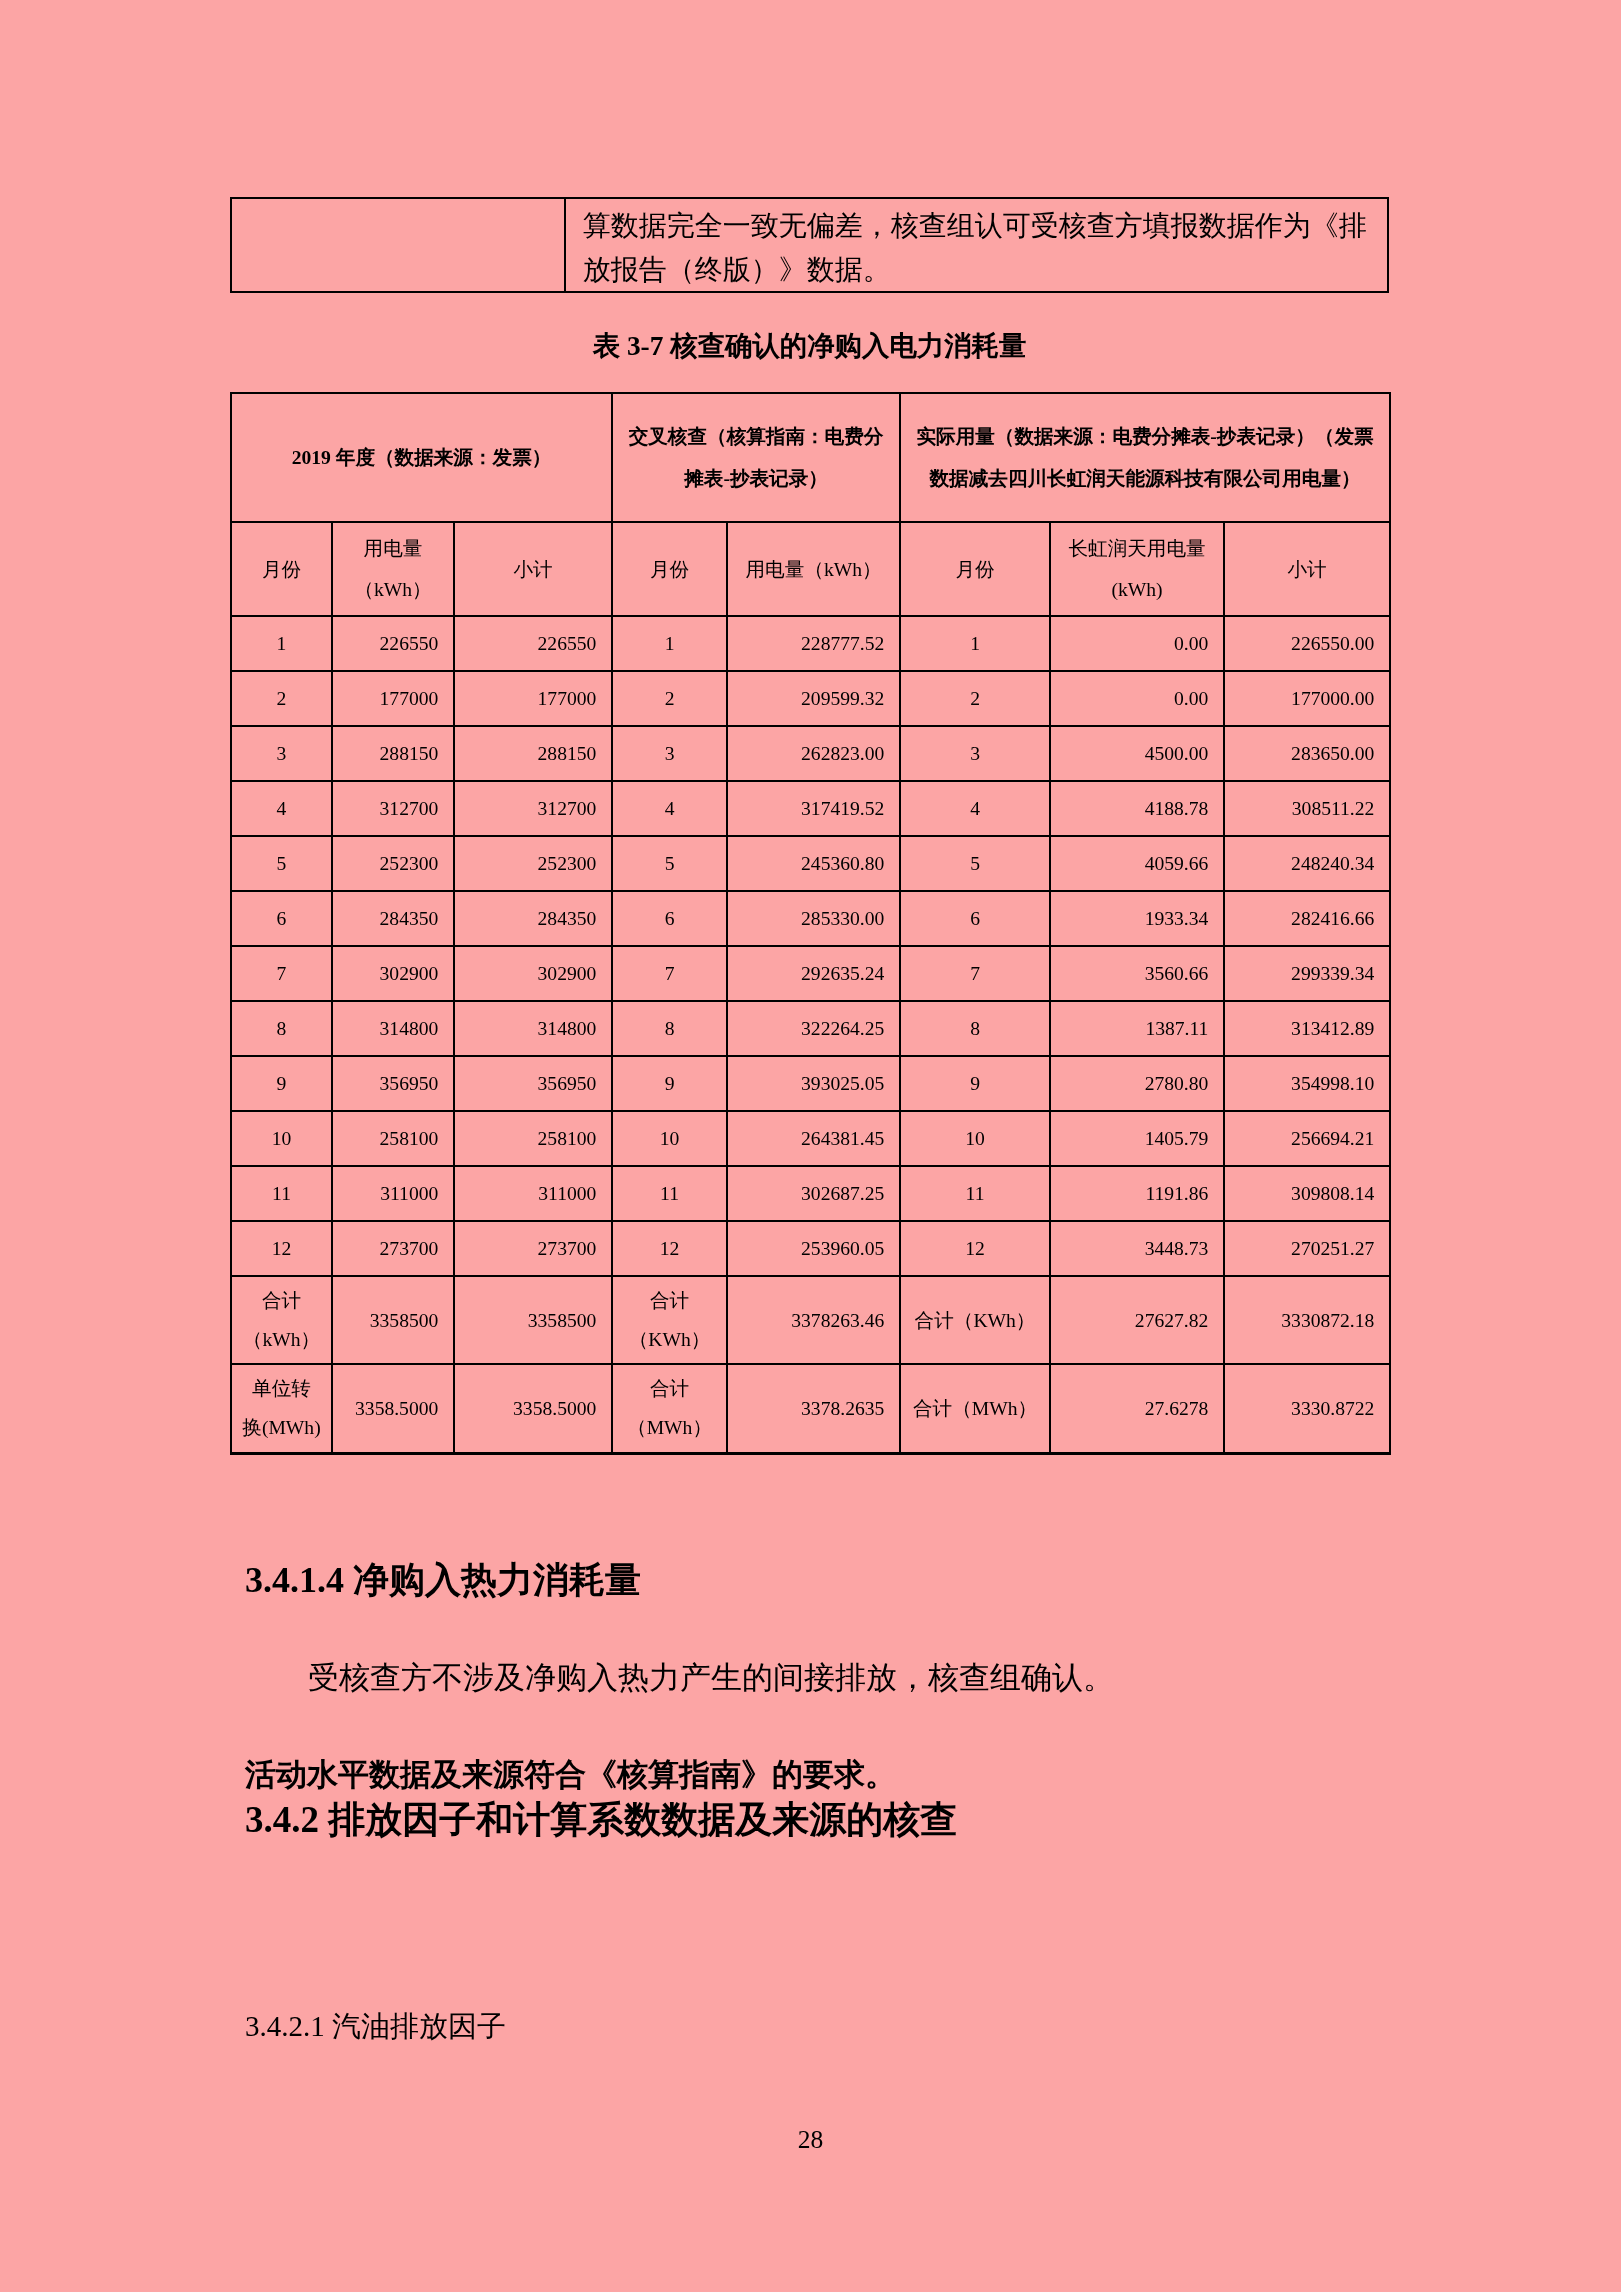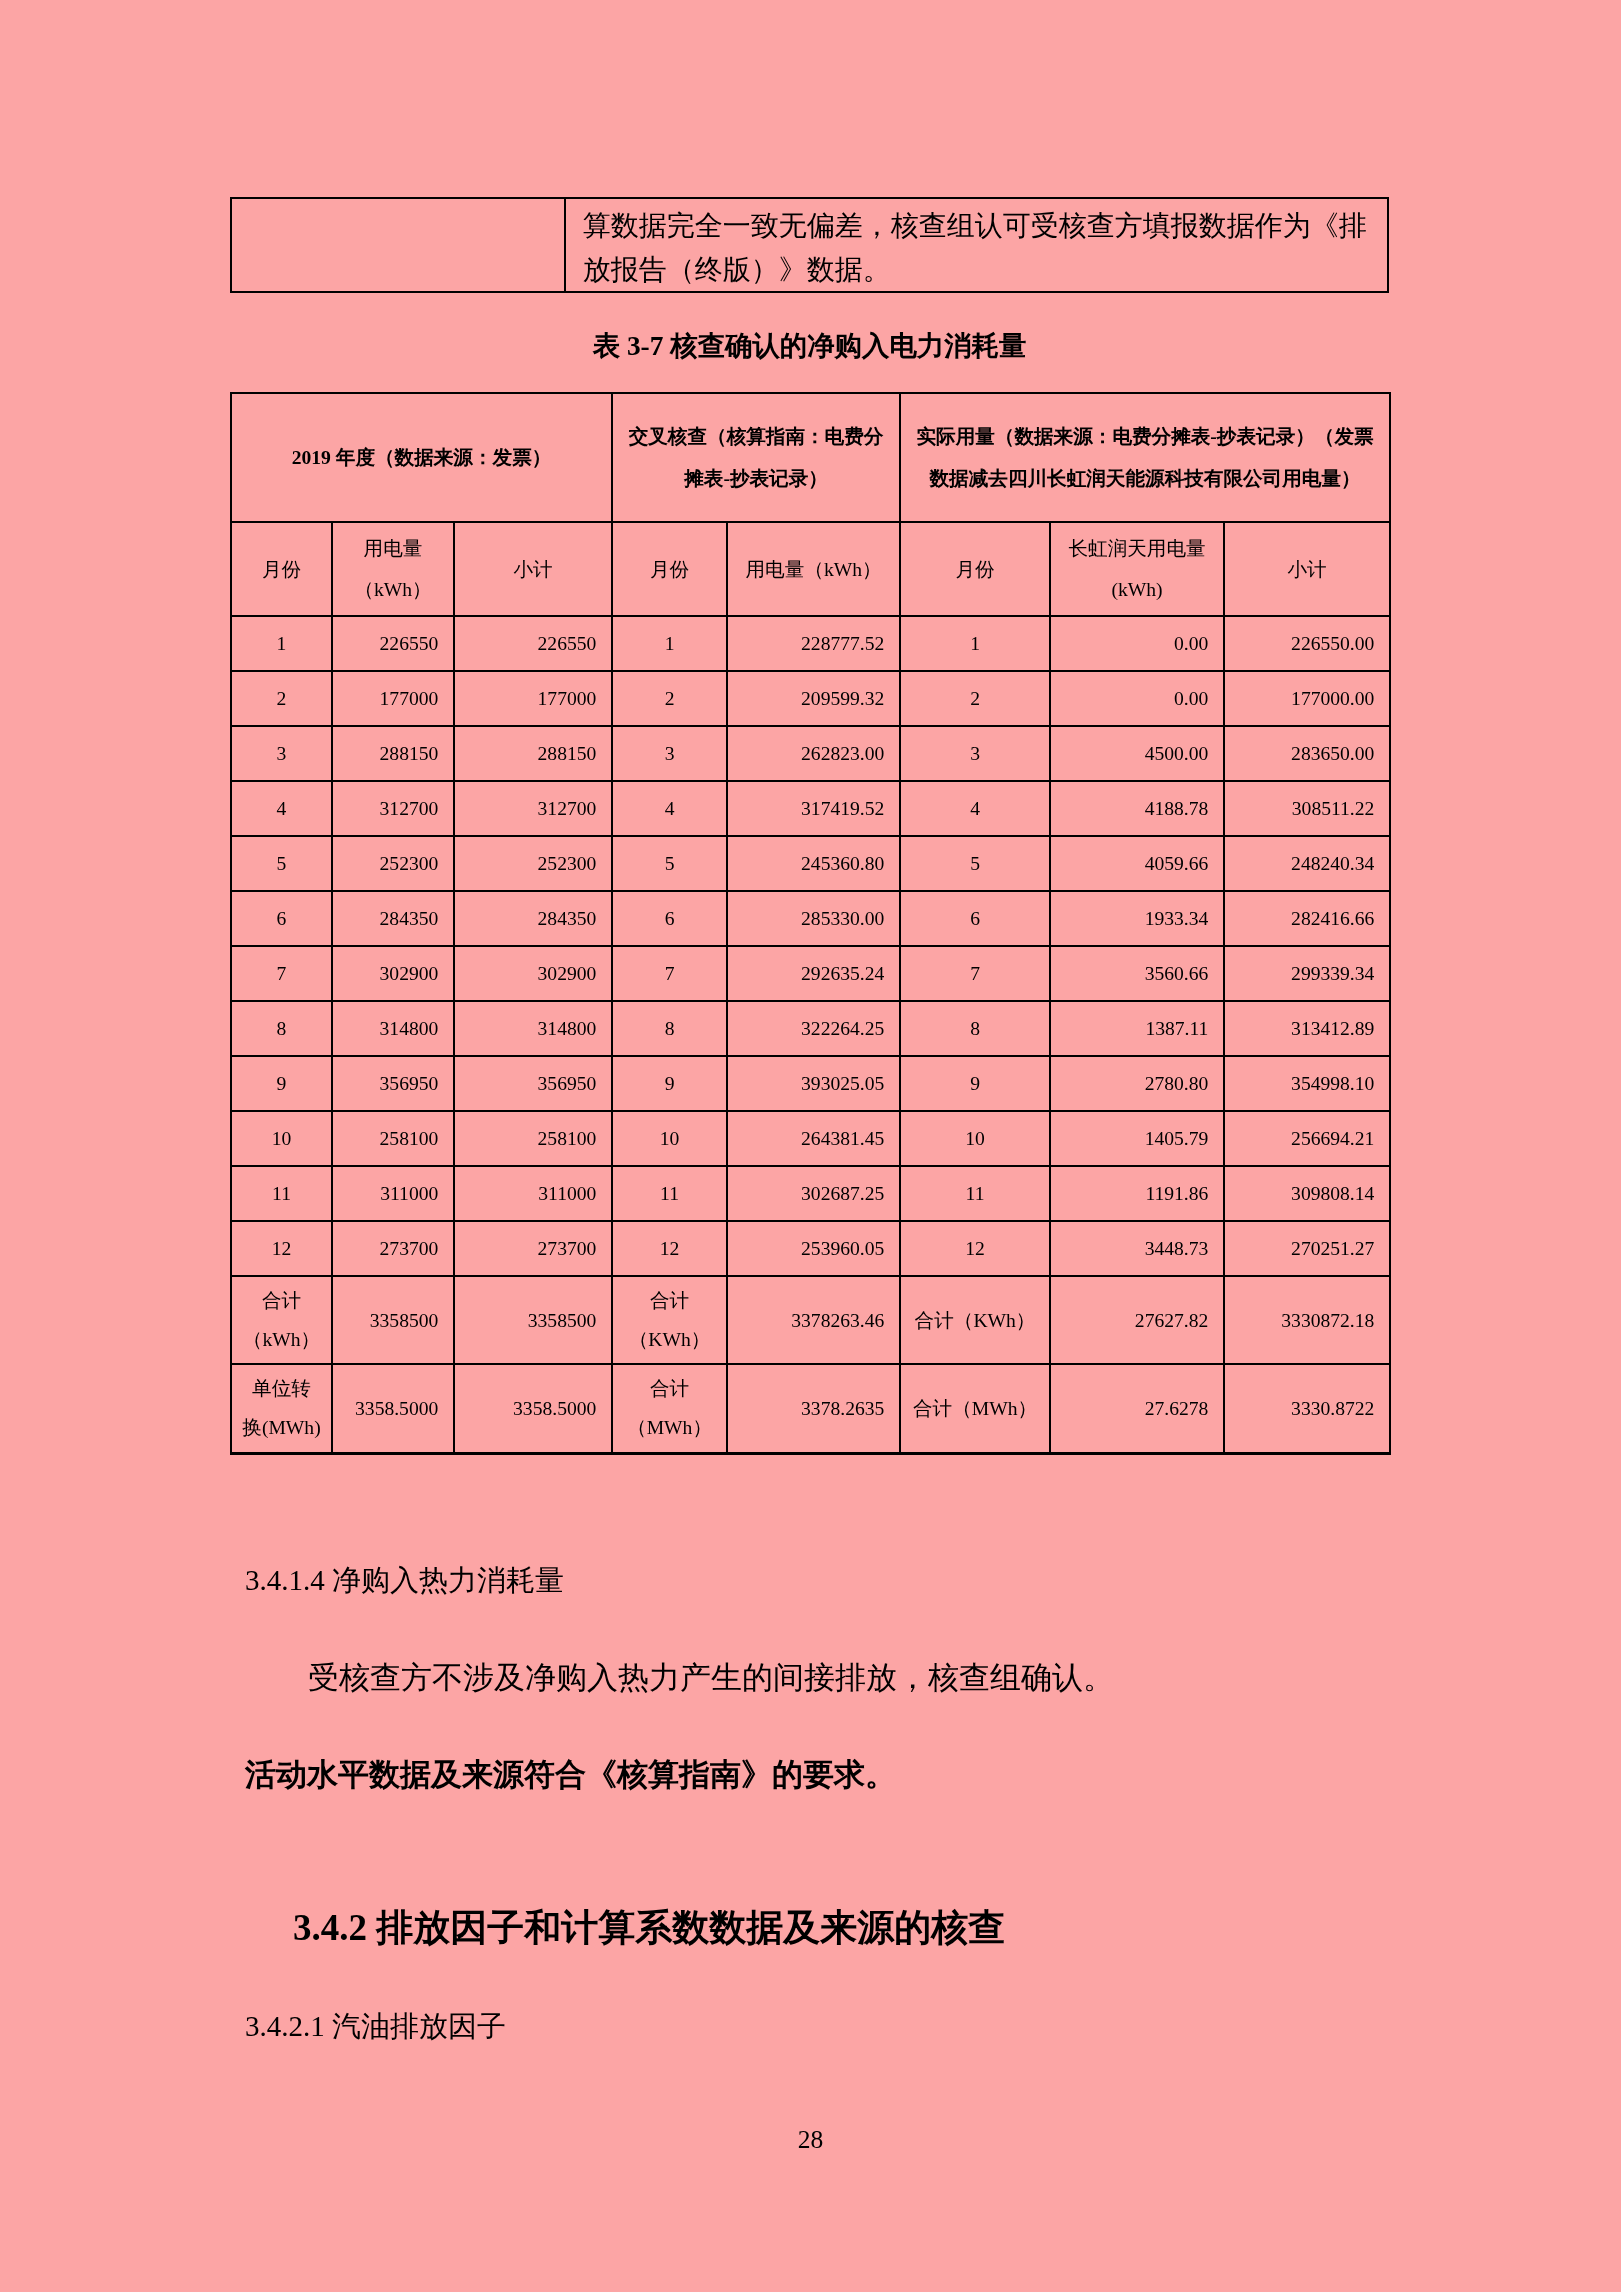--- a/index.html
+++ b/index.html
@@ -35,25 +35,25 @@
   }
   #maintable td.bl{border-left-width:2.9px;}
   #maintable tr.sec td{font-weight:bold;text-align:center;line-height:42px;padding:0 5.9px;}
   #maintable tr.colh td{text-align:center;line-height:41px;white-space:pre-line;padding:0 3.9px;}
   #maintable td.cc{text-align:center;}
   #maintable td.cn{text-align:right;padding-right:14.7px;}
   #maintable tr.tot td{line-height:39px;}
   #maintable td.lbl{text-align:center;white-space:pre-line;}
   
   .abs{position:absolute;left:245px;}
-  #h414{top:1559px;font-size:29px;font-weight:normal;line-height:43px;}
+  #h414{top:1559px;font-size:36px;font-weight:bold;line-height:43px;}
   #p1{top:1647px;font-size:31px;line-height:61px;text-indent:63px;width:1147px;}
   #p2{top:1744px;font-size:31px;font-weight:bold;line-height:61px;width:1147px;}
   #p2 .ind{text-indent:63px;}
-  #h342{top:1900px;font-size:37px;font-weight:bold;line-height:55px;margin-left:48px;}
+  #h342{top:1792px;font-size:37px;font-weight:bold;line-height:55px;}
   #h3421{top:1988px;font-size:29px;font-weight:normal;line-height:43px;margin-top:17px;}
   #pagenum{position:absolute;left:0;top:2122px;width:1621px;text-align:center;font-size:25.5px;line-height:35px;}
 </style>
 </head>
 <body>
 
 <div id="page">
 
   <div id="toptable">
     <div class="lcell"></div>

